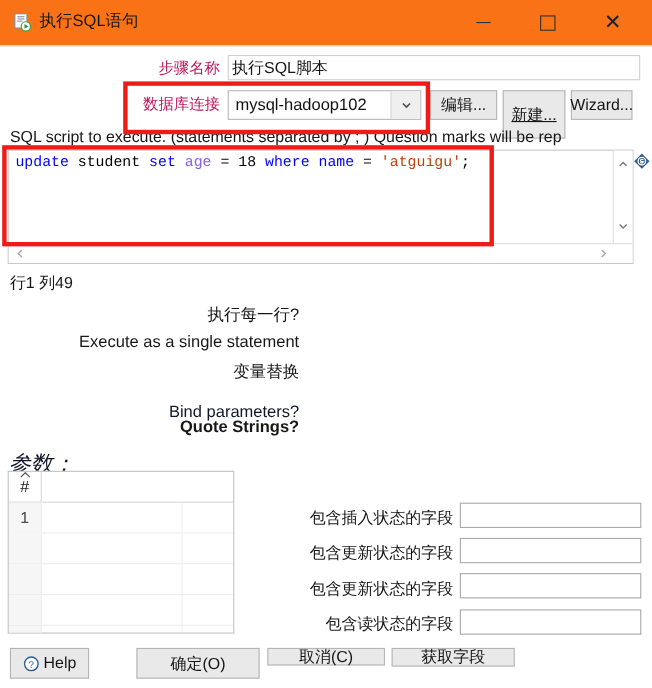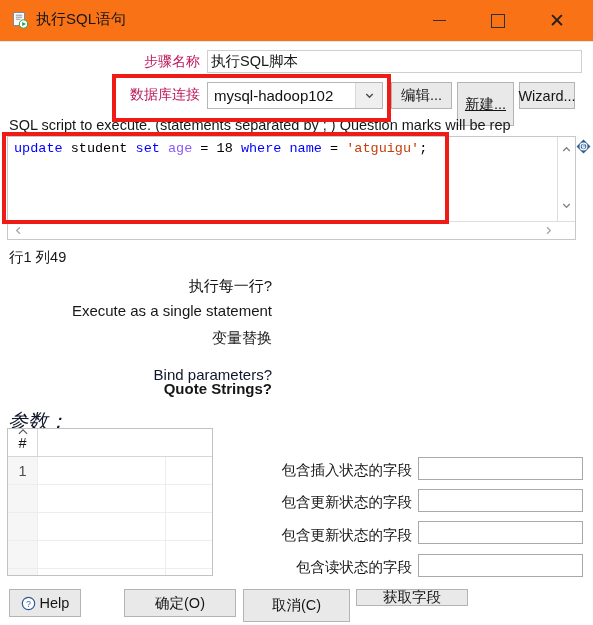--- a/index.html
+++ b/index.html
@@ -297,21 +297,21 @@
     background: #e9e9e9;
     border: 1px solid #b4b4b4;
     box-sizing: border-box;
     display: flex; align-items: center; justify-content: center;
     gap: 4px;
     font-size: 14.5px;
     color: #151515;
   }
   #help-icon { width: 15px; height: 15px; flex: 0 0 auto; }
   #btn-ok     { left: 124px; top: 589px; width: 112px; height: 28px; text-align: center; }
-  #btn-cancel { left: 243px; top: 589px; width: 107px; height: 33px; }
+  #btn-cancel { left: 243px; top: 589px; width: 107px; height: 16px; }
   #btn-getfields { left: 356px; top: 589px; width: 112px; height: 17px; }
 
   
   .redbox {
     position: absolute;
     border: 4px solid #ee1b17;
     box-sizing: border-box;
     pointer-events: none;
     background: transparent;
   }

